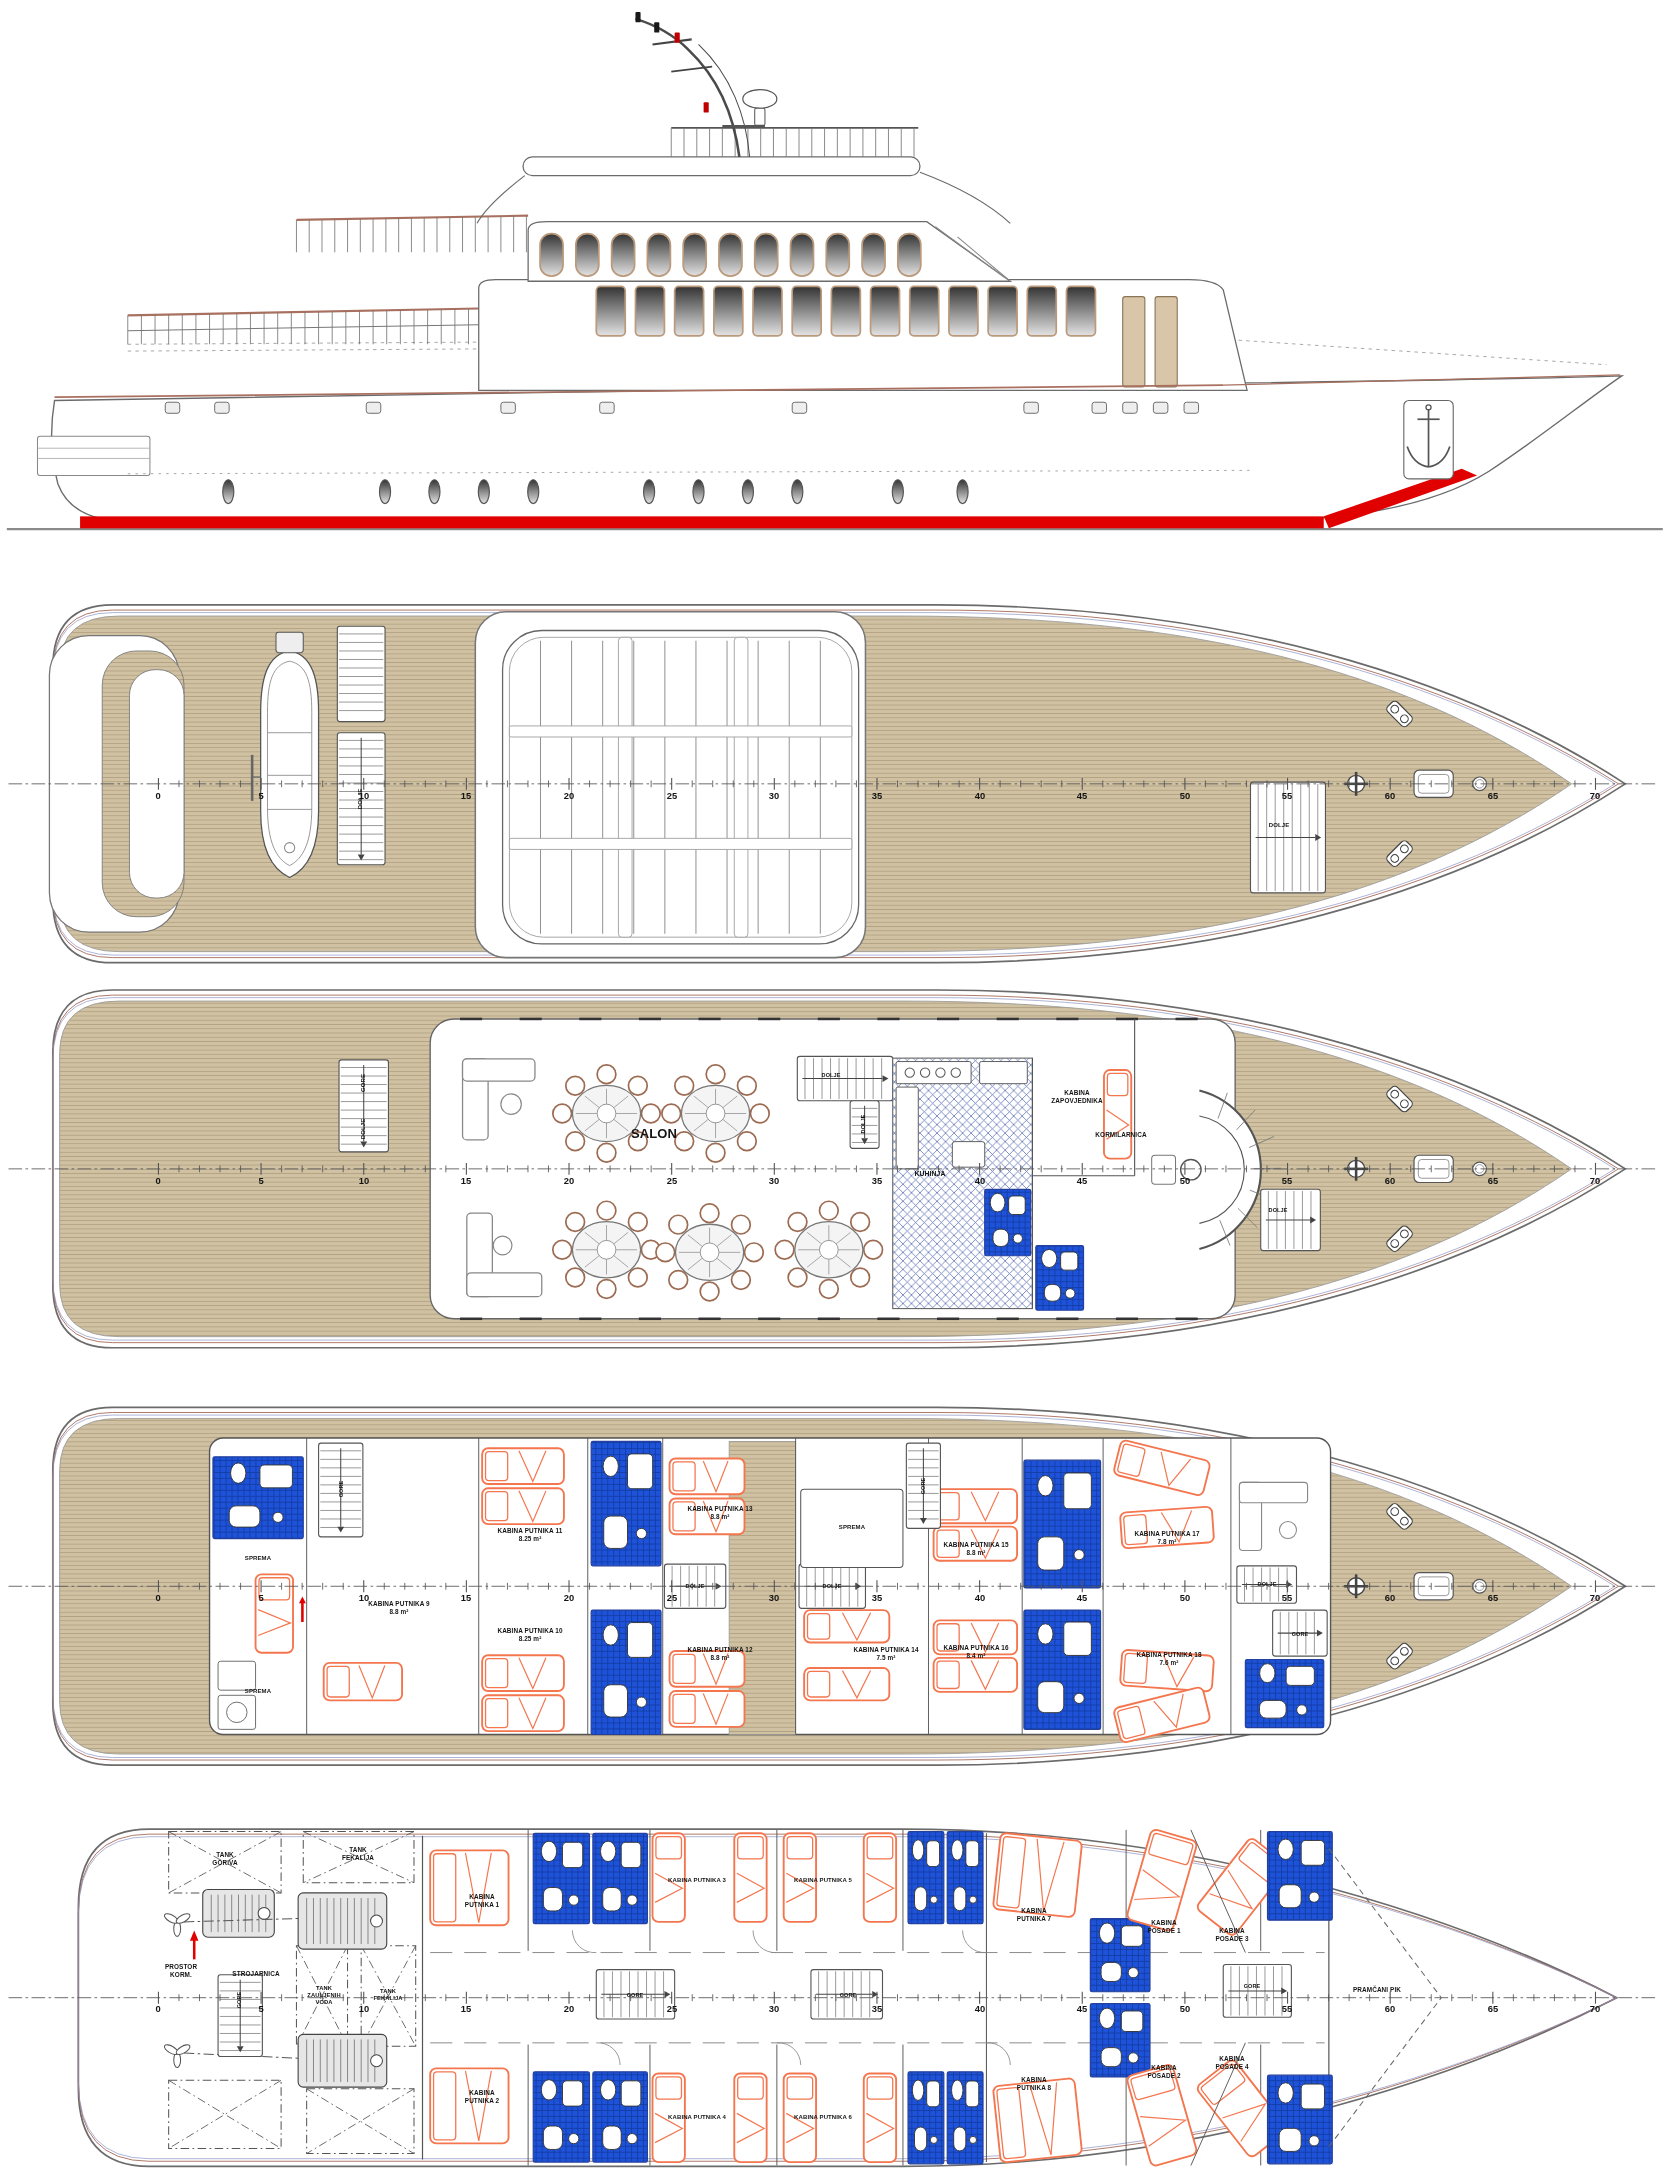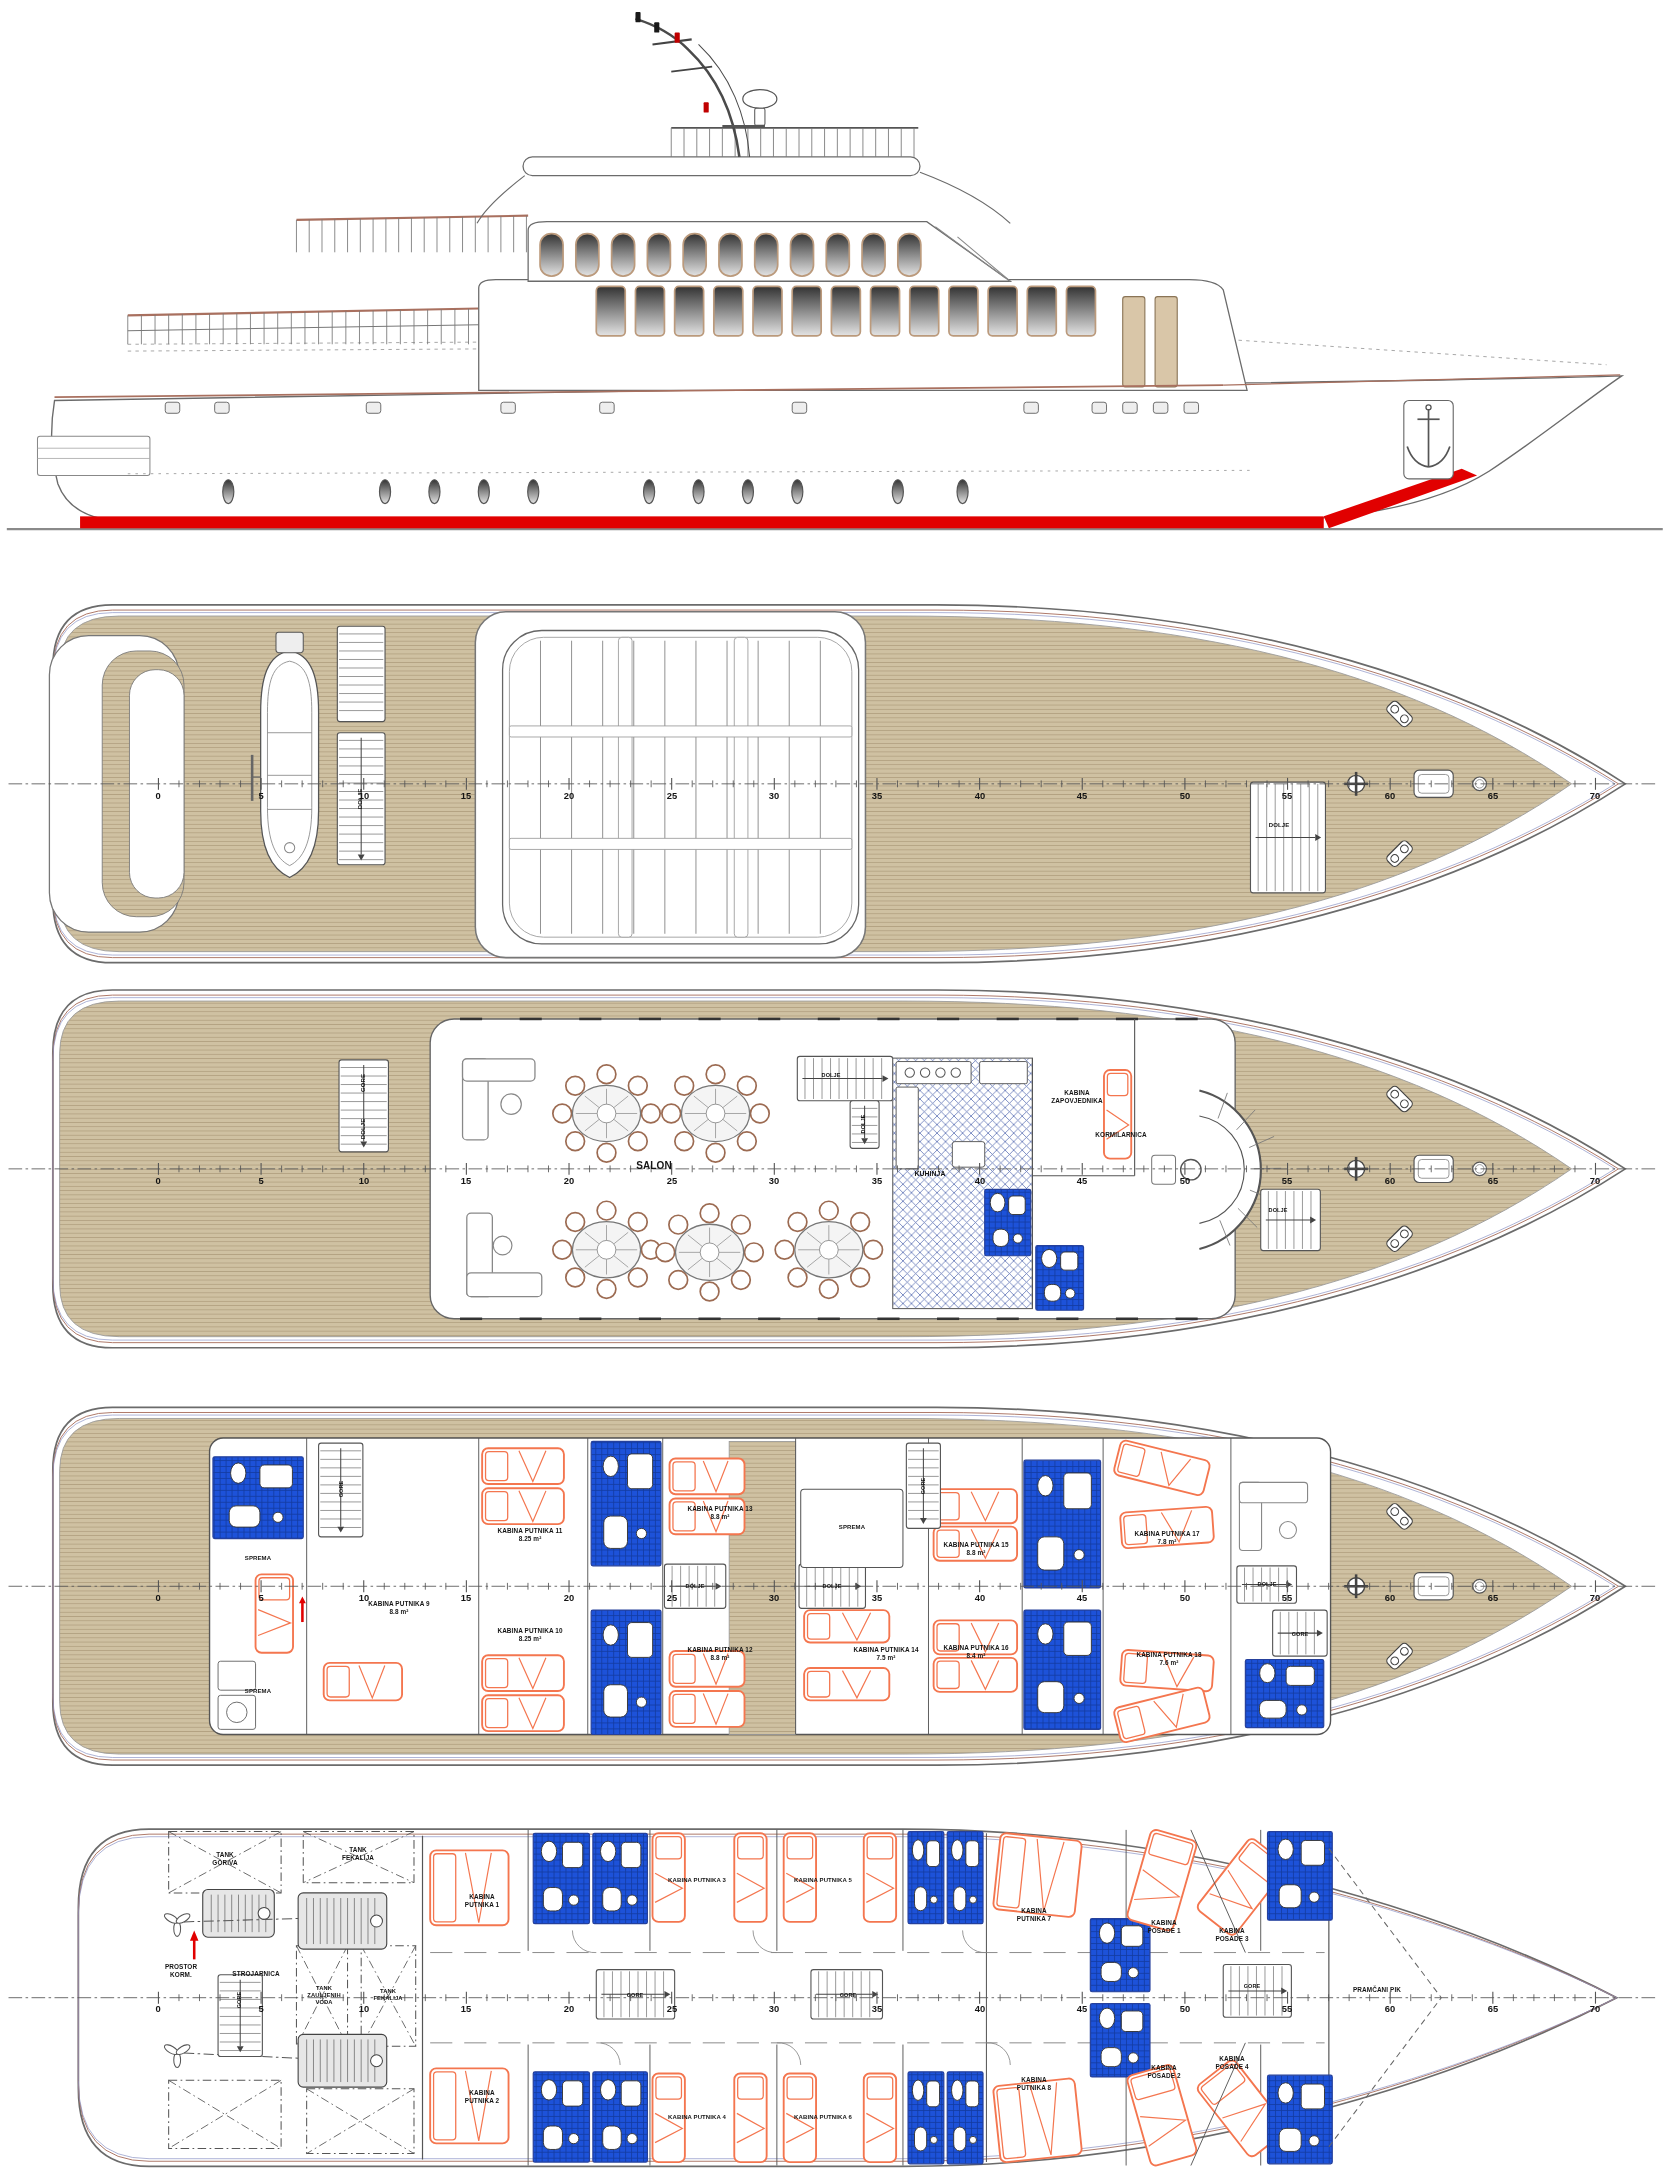--- a/index.html
+++ b/index.html
@@ -1348,21 +1348,21 @@
       <span class="num" style="left: 877px; top: 1175px;">35</span>
       <span class="num" style="left: 980px; top: 1175px;">40</span>
       <span class="num" style="left: 1082px; top: 1175px;">45</span>
       <span class="num" style="left: 1185px; top: 1175px;">50</span>
       <span class="num" style="left: 1287px; top: 1175px;">55</span>
       <span class="num" style="left: 1390px; top: 1175px;">60</span>
       <span class="num" style="left: 1493px; top: 1175px;">65</span>
       <span class="num" style="left: 1595px; top: 1175px;">70</span>
       <span class="lbl rot" style="left: 364px; top: 1083px; font-size: 6px;">GORE</span>
       <span class="lbl rot" style="left: 364px; top: 1129px; font-size: 6px;">DOLJE</span>
-      <span class="lbl" style="left: 654px; top: 1166px; font-size: 10px;">SALON</span>
+      <span class="lbl" style="left: 654px; top: 1134px; font-size: 13px;">SALON</span>
       <span class="lbl" style="left: 831px; top: 1075px; font-size: 5.5px;">DOLJE</span>
       <span class="lbl rot" style="left: 863px; top: 1124px; font-size: 5.5px;">DOLJE</span>
       <span class="lbl" style="left: 930px; top: 1174px; font-size: 6.8px;">KUHINJA</span>
       <span class="lbl" style="left: 1077px; top: 1097px; font-size: 6.4px;">KABINA
 ZAPOVJEDNIKA</span>
       <span class="lbl" style="left: 1121px; top: 1135px; font-size: 6.4px;">KORMILARNICA</span>
       <span class="lbl" style="left: 1278px; top: 1210px; font-size: 5.5px;">DOLJE</span>
       <span class="num" style="left: 158px; top: 1592px;">0</span>
       <span class="num" style="left: 261px; top: 1592px;">5</span>
       <span class="num" style="left: 364px; top: 1592px;">10</span>

